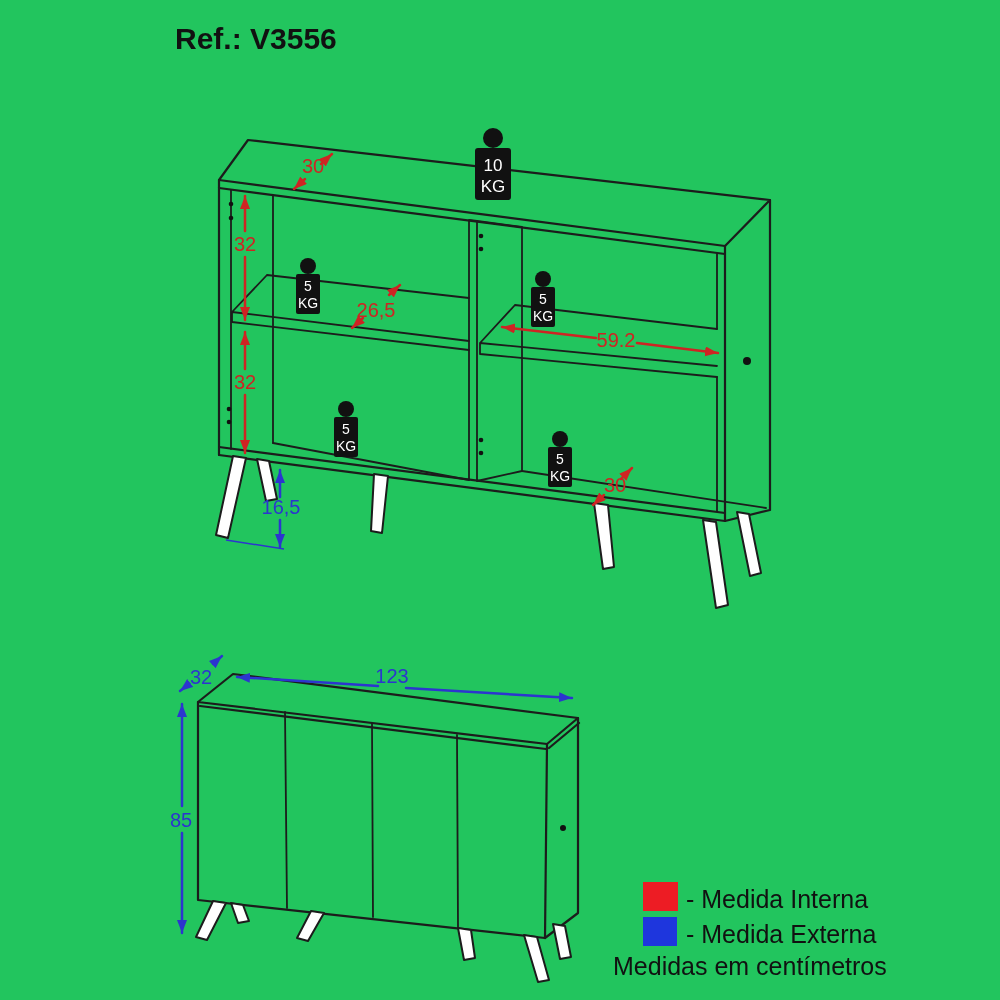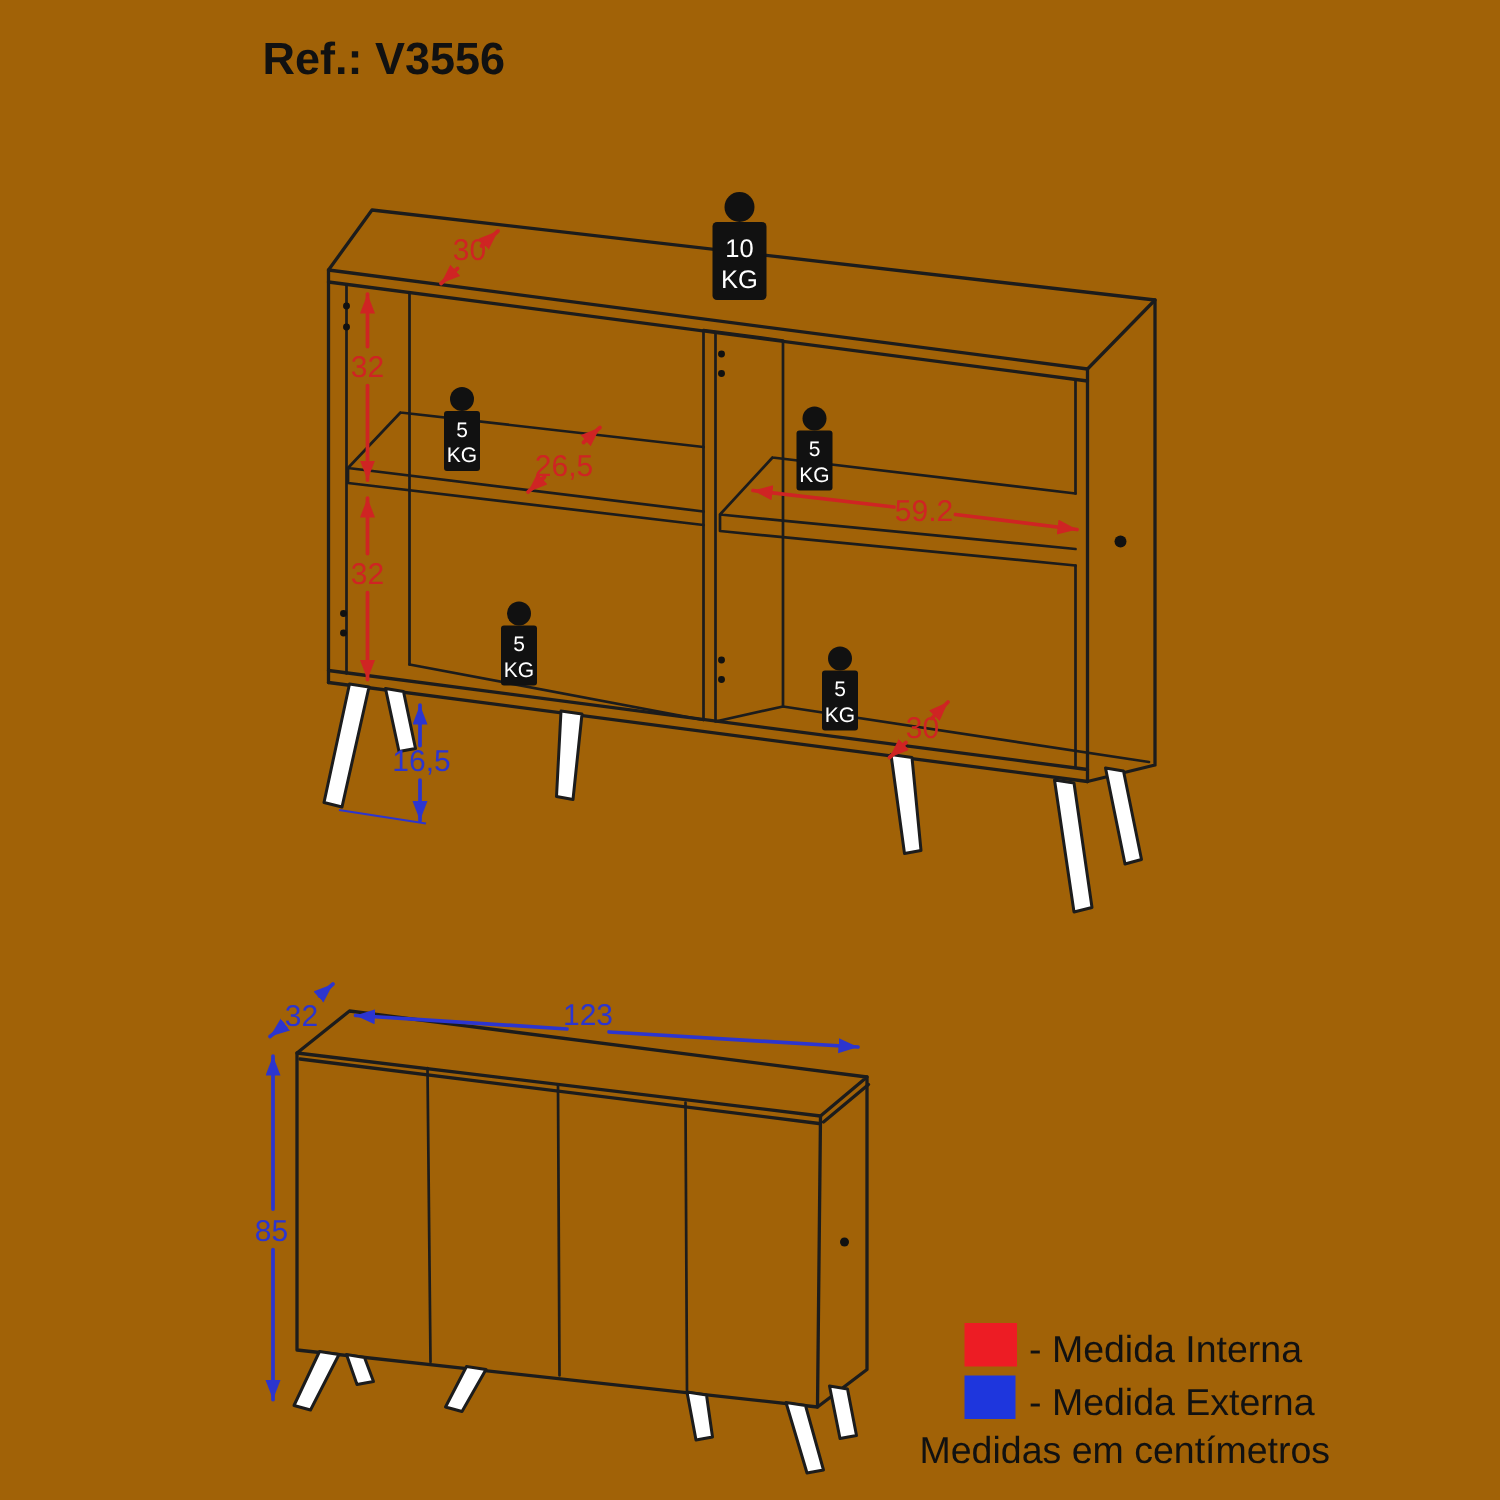--- a/index.html
+++ b/index.html
@@ -1,16 +1,16 @@
 <!DOCTYPE html>
 <html><head>
 <meta charset="utf-8">
 <style>
   html,body{margin:0;padding:0;background:#ffffff;}
-  .page{width:1000px;height:1000px;position:relative;background:#a16207;overflow:hidden;}
+  .page{width:1000px;height:1000px;position:relative;background:#22c55e;overflow:hidden;}
   svg{display:block;}
   text{font-family:"Liberation Sans","DejaVu Sans",sans-serif;}
   .title{font-size:30px;font-weight:bold;fill:#111111;}
   .dim-red{font-size:20px;fill:#cf2423;}
   .dim-blue{font-size:20px;fill:#2c35cf;}
   .wtxt-lg{font-size:17px;fill:#ffffff;text-anchor:middle;}
   .wtxt-sm{font-size:14px;fill:#ffffff;text-anchor:middle;}
   .legend-text{font-size:25px;fill:#111111;}
   .outline{stroke:#1c1c1c;stroke-width:2.2;fill:none;stroke-linejoin:round;stroke-linecap:round;}
   .inner{stroke:#1c1c1c;stroke-width:1.8;fill:none;stroke-linejoin:round;stroke-linecap:round;}

